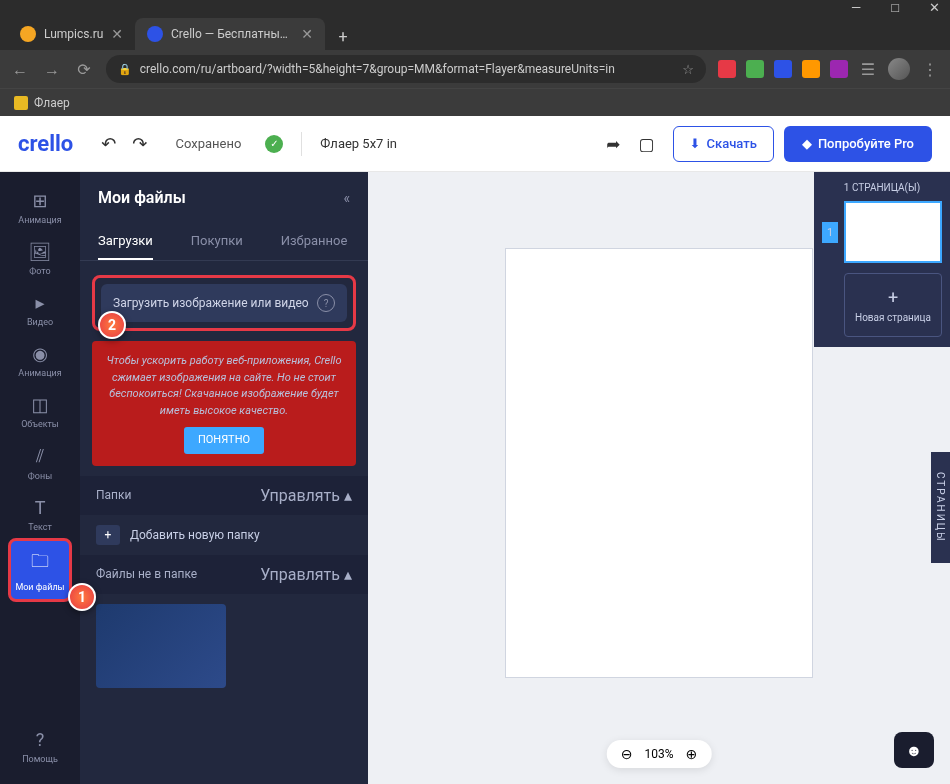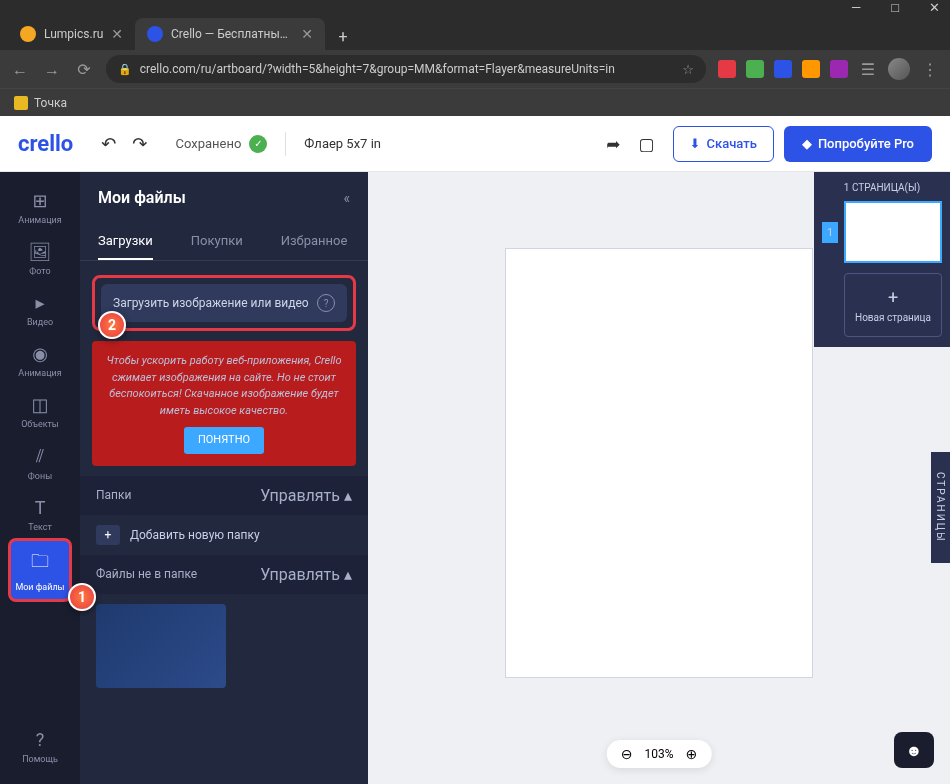--- a/index.html
+++ b/index.html
@@ -21,21 +21,21 @@
 .ext-icon{width:18px;height:18px;border-radius:3px;cursor:pointer}
 .profile-icon{width:22px;height:22px;border-radius:50%;background:linear-gradient(135deg,#888,#555);cursor:pointer}
 .bookmarks{height:28px;background:#3b3b3b;display:flex;align-items:center;padding:0 14px;gap:6px;border-top:1px solid #444}
 .bookmark{display:flex;align-items:center;gap:6px;color:#ccc;font-size:12px;cursor:pointer}
 .bookmark-icon{width:14px;height:14px;background:#e8b923;border-radius:2px}
 .app{height:668px;display:flex;flex-direction:column}
 .app-header{height:56px;background:#fff;border-bottom:1px solid #e8e8e8;display:flex;align-items:center;padding:0 18px}
 .logo{font-size:22px;font-weight:700;color:#2d52e6}
 .undo-redo{display:flex;gap:16px;margin-left:28px}
 .undo-redo span{font-size:18px;color:#333;cursor:pointer}
-.saved{display:flex;align-items:center;gap:8px;margin-left:28px;color:#555;font-size:13px}
+.saved{display:flex;align-items:center;gap:24px;margin-left:28px;color:#555;font-size:13px}
 .cloud-icon{width:18px;height:18px;background:#4caf50;border-radius:50%;display:flex;align-items:center;justify-content:center;color:#fff;font-size:10px}
 .divider{width:1px;height:24px;background:#e0e0e0;margin:0 18px}
 .doc-title{color:#333;font-size:13px}
 .hdr-spacer{flex:1}
 .hdr-ico{font-size:17px;color:#333;cursor:pointer;margin-right:18px}
 .download-btn{height:36px;padding:0 16px;border:1.5px solid #2d52e6;border-radius:6px;color:#2d52e6;font-size:13px;font-weight:500;display:flex;align-items:center;gap:6px;cursor:pointer;background:#fff}
 .pro-btn{height:36px;padding:0 18px;background:#2d52e6;color:#fff;border-radius:6px;font-size:13px;font-weight:500;display:flex;align-items:center;gap:6px;cursor:pointer;margin-left:10px}
 .app-body{flex:1;display:flex;background:#fff;overflow:hidden}
 .nav-rail{width:80px;background:#1a1d2e;display:flex;flex-direction:column;align-items:center;padding-top:10px;position:relative}
 .nav-item{width:60px;display:flex;flex-direction:column;align-items:center;gap:4px;color:#8a8fa8;font-size:9px;padding:8px 0;cursor:pointer;border-radius:6px}
@@ -121,21 +121,21 @@
     <span class="ext-icon" style="background:#9c27b0"></span>
     <span class="nav-btn">☰</span>
     <span class="profile-icon"></span>
     <span class="nav-btn">⋮</span>
   </div>
 </div>
 
 <div class="bookmarks">
   <div class="bookmark">
     <span class="bookmark-icon"></span>
-    <span>Точка</span>
+    <span>Флаер</span>
   </div>
 </div>
 
 <div class="app">
   <div class="app-header">
     <span class="logo">crello</span>
     <div class="undo-redo">
       <span>↶</span>
       <span>↷</span>
     </div>

